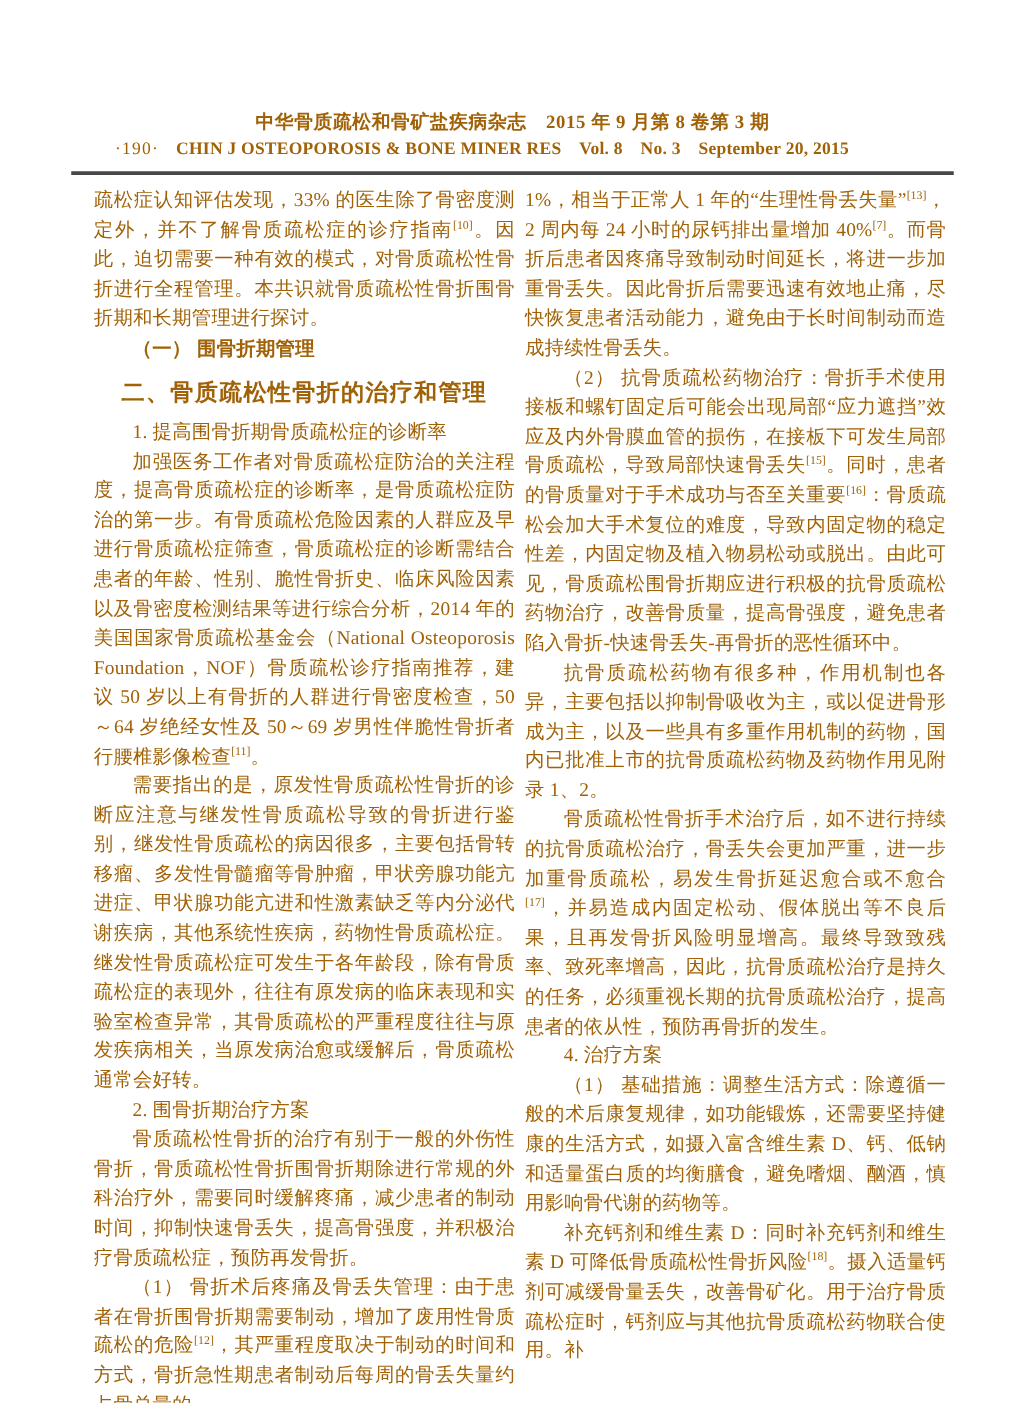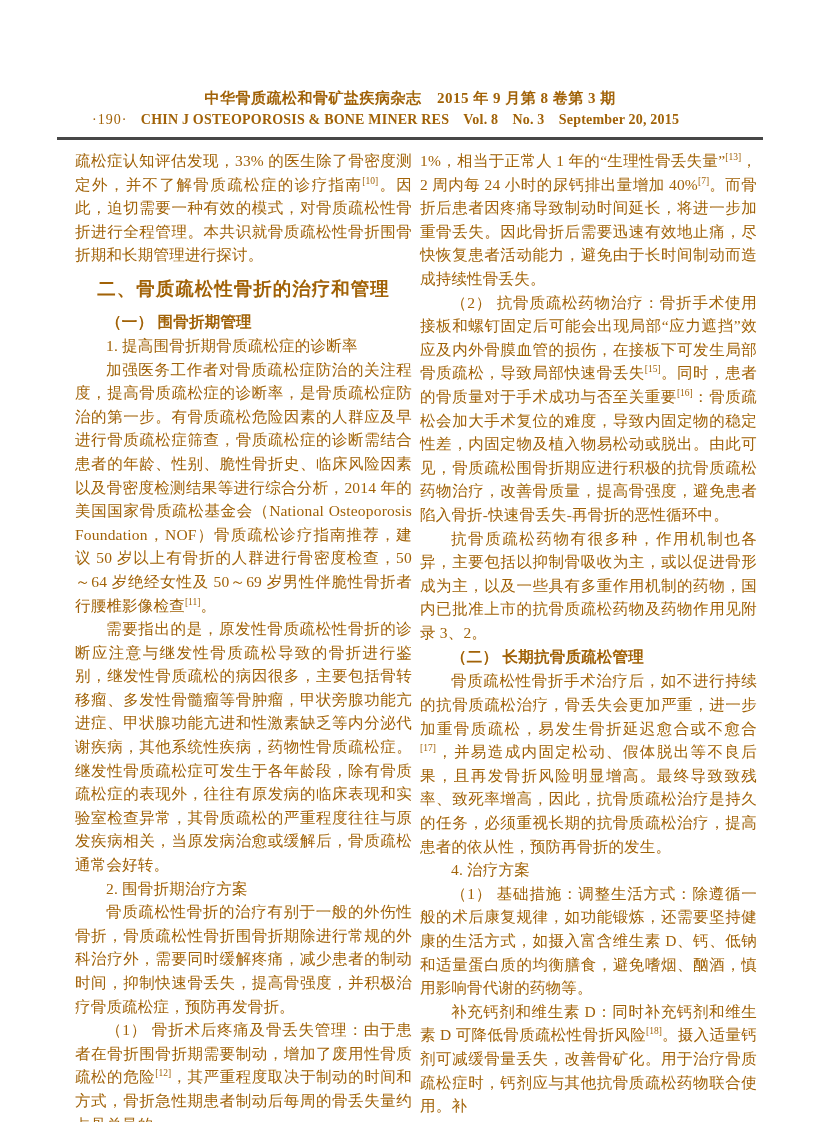--- a/index.html
+++ b/index.html
@@ -80,34 +80,33 @@
     <div class="hdr-row">
       <span class="hdr-pagenum">·190·</span>
       <span class="hdr-en">CHIN J OSTEOPOROSIS &amp; BONE MINER RES　Vol. 8　No. 3　September 20, 2015</span>
     </div>
     <div class="hdr-rule"></div>
   </header>
 
   <main class="columns">
     <div class="col">
         <div class="para cont">疏松症认知评估发现，33% 的医生除了骨密度测定外，并不了解骨质疏松症的诊疗指南<sup class="ref">[10]</sup>。因此，迫切需要一种有效的模式，对骨质疏松性骨折进行全程管理。本共识就骨质疏松性骨折围骨折期和长期管理进行探讨。</div>
+        <div class="para h2">（一） 围骨折期管理</div>
         <div class="para h1">二、骨质疏松性骨折的治疗和管理</div>
-        <div class="para h2">（一） 围骨折期管理</div>
         <div class="para indent">1. 提高围骨折期骨质疏松症的诊断率</div>
         <div class="para indent">加强医务工作者对骨质疏松症防治的关注程度，提高骨质疏松症的诊断率，是骨质疏松症防治的第一步。有骨质疏松危险因素的人群应及早进行骨质疏松症筛查，骨质疏松症的诊断需结合患者的年龄、性别、脆性骨折史、临床风险因素以及骨密度检测结果等进行综合分析，2014 年的美国国家骨质疏松基金会（National Osteoporosis Foundation，NOF）骨质疏松诊疗指南推荐，建议 50 岁以上有骨折的人群进行骨密度检查，50～64 岁绝经女性及 50～69 岁男性伴脆性骨折者行腰椎影像检查<sup class="ref">[11]</sup>。</div>
         <div class="para indent">需要指出的是，原发性骨质疏松性骨折的诊断应注意与继发性骨质疏松导致的骨折进行鉴别，继发性骨质疏松的病因很多，主要包括骨转移瘤、多发性骨髓瘤等骨肿瘤，甲状旁腺功能亢进症、甲状腺功能亢进和性激素缺乏等内分泌代谢疾病，其他系统性疾病，药物性骨质疏松症。继发性骨质疏松症可发生于各年龄段，除有骨质疏松症的表现外，往往有原发病的临床表现和实验室检查异常，其骨质疏松的严重程度往往与原发疾病相关，当原发病治愈或缓解后，骨质疏松通常会好转。</div>
         <div class="para indent">2. 围骨折期治疗方案</div>
         <div class="para indent">骨质疏松性骨折的治疗有别于一般的外伤性骨折，骨质疏松性骨折围骨折期除进行常规的外科治疗外，需要同时缓解疼痛，减少患者的制动时间，抑制快速骨丢失，提高骨强度，并积极治疗骨质疏松症，预防再发骨折。</div>
         <div class="para indent">（1） 骨折术后疼痛及骨丢失管理：由于患者在骨折围骨折期需要制动，增加了废用性骨质疏松的危险<sup class="ref">[12]</sup>，其严重程度取决于制动的时间和方式，骨折急性期患者制动后每周的骨丢失量约占骨总量的</div>
       </div>
     <div class="col">
         <div class="para cont">1%，相当于正常人 1 年的“生理性骨丢失量”<sup class="ref">[13]</sup>，2 周内每 24 小时的尿钙排出量增加 40%<sup class="ref">[7]</sup>。而骨折后患者因疼痛导致制动时间延长，将进一步加重骨丢失。因此骨折后需要迅速有效地止痛，尽快恢复患者活动能力，避免由于长时间制动而造成持续性骨丢失。</div>
         <div class="para indent">（2） 抗骨质疏松药物治疗：骨折手术使用接板和螺钉固定后可能会出现局部“应力遮挡”效应及内外骨膜血管的损伤，在接板下可发生局部骨质疏松，导致局部快速骨丢失<sup class="ref">[15]</sup>。同时，患者的骨质量对于手术成功与否至关重要<sup class="ref">[16]</sup>：骨质疏松会加大手术复位的难度，导致内固定物的稳定性差，内固定物及植入物易松动或脱出。由此可见，骨质疏松围骨折期应进行积极的抗骨质疏松药物治疗，改善骨质量，提高骨强度，避免患者陷入骨折-快速骨丢失-再骨折的恶性循环中。</div>
-        <div class="para indent">抗骨质疏松药物有很多种，作用机制也各异，主要包括以抑制骨吸收为主，或以促进骨形成为主，以及一些具有多重作用机制的药物，国内已批准上市的抗骨质疏松药物及药物作用见附录 3、2。</div>
-        <div class="para h2">（二） 长期抗骨质疏松管理</div>
+        <div class="para indent">抗骨质疏松药物有很多种，作用机制也各异，主要包括以抑制骨吸收为主，或以促进骨形成为主，以及一些具有多重作用机制的药物，国内已批准上市的抗骨质疏松药物及药物作用见附录 1、2。</div>
         <div class="para indent">骨质疏松性骨折手术治疗后，如不进行持续的抗骨质疏松治疗，骨丢失会更加严重，进一步加重骨质疏松，易发生骨折延迟愈合或不愈合<sup class="ref">[17]</sup>，并易造成内固定松动、假体脱出等不良后果，且再发骨折风险明显增高。最终导致致残率、致死率增高，因此，抗骨质疏松治疗是持久的任务，必须重视长期的抗骨质疏松治疗，提高患者的依从性，预防再骨折的发生。</div>
         <div class="para indent">4. 治疗方案</div>
         <div class="para indent">（1） 基础措施：调整生活方式：除遵循一般的术后康复规律，如功能锻炼，还需要坚持健康的生活方式，如摄入富含维生素 D、钙、低钠和适量蛋白质的均衡膳食，避免嗜烟、酗酒，慎用影响骨代谢的药物等。</div>
         <div class="para indent">补充钙剂和维生素 D：同时补充钙剂和维生素 D 可降低骨质疏松性骨折风险<sup class="ref">[18]</sup>。摄入适量钙剂可减缓骨量丢失，改善骨矿化。用于治疗骨质疏松症时，钙剂应与其他抗骨质疏松药物联合使用。补</div>
       </div>
   </main>
 
 </div>
 
 </body></html>

